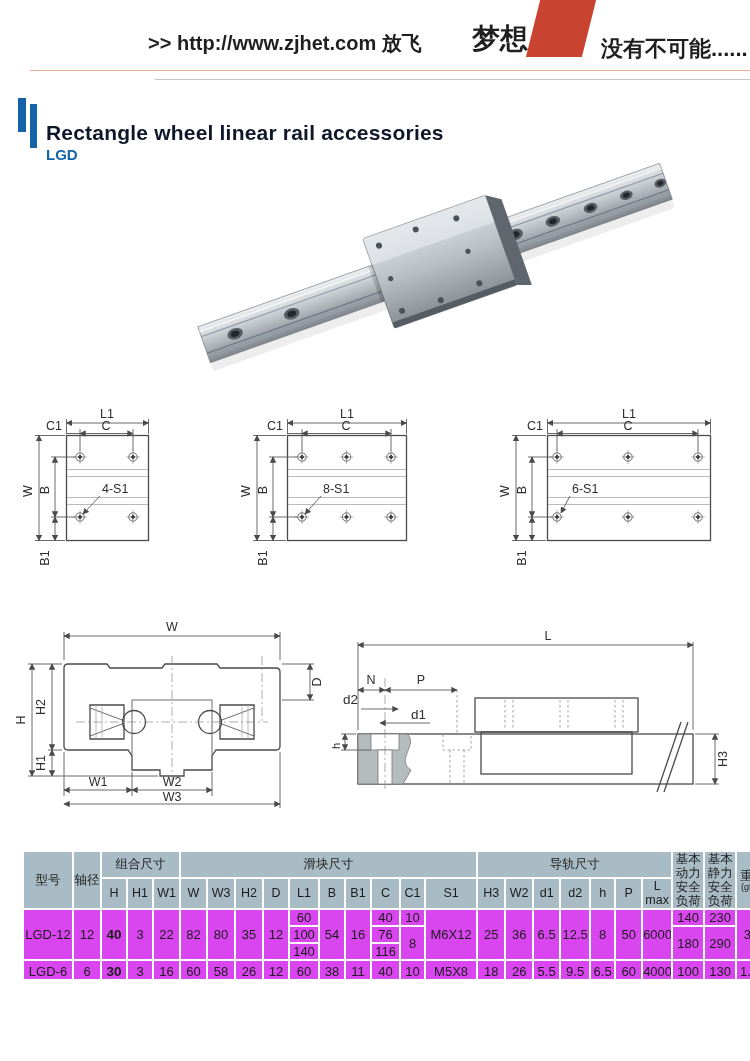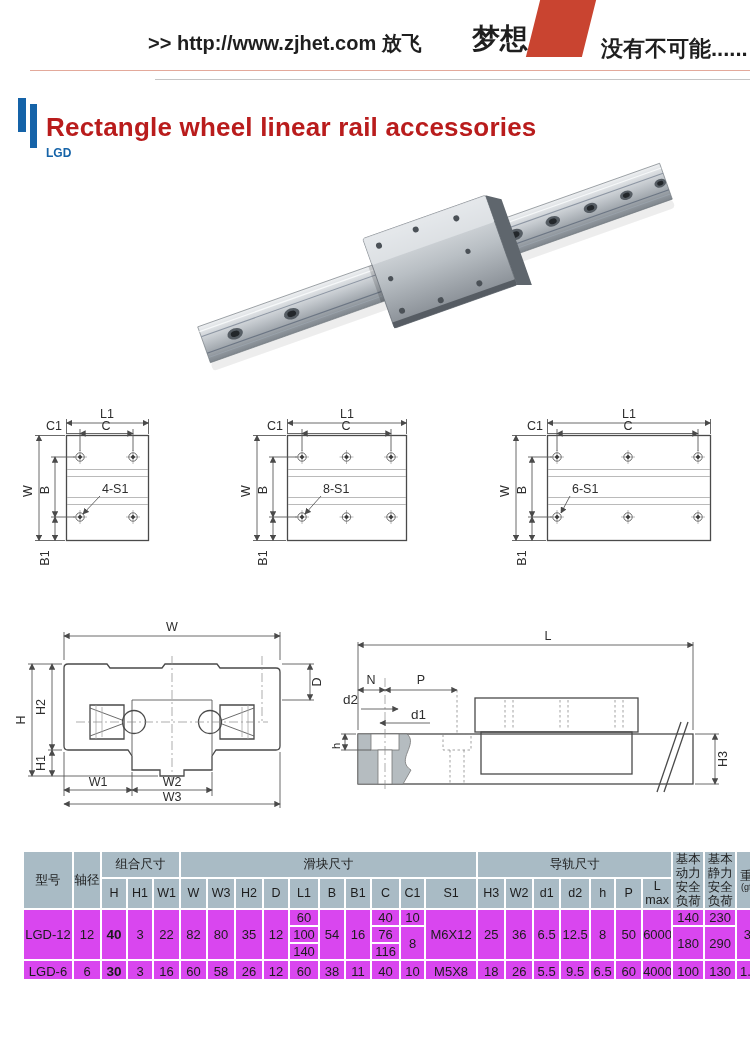--- a/index.html
+++ b/index.html
@@ -10,22 +10,22 @@
   .banner-url{left:148px;top:30px;font-size:20px;font-weight:700;letter-spacing:0px;}
   .banner-dream{left:472px;top:20px;font-size:28px;font-weight:700;}
   .banner-red{left:533px;top:0;width:56px;height:57px;background:#c94430;transform:skewX(-14deg);}
   .banner-slogan{left:601px;top:34px;font-size:22px;font-weight:700;}
   .line-red{left:30px;top:70px;width:720px;height:1px;background:#e3a99b;}
   .line-gray{left:155px;top:79px;width:595px;height:1px;background:#c5c5c5;}
   
   .bar1{left:18px;top:98px;width:8px;height:34px;background:#1563a8;}
   .bar2{left:30px;top:104px;width:7px;height:44px;background:#1563a8;}
   .t-cn{left:46px;top:94px;font-size:23px;font-weight:700;color:#1563a8;letter-spacing:1px;}
-  .t-en{left:46px;top:112px;font-size:26px;font-weight:700;color:#b91c1c;letter-spacing:0.2px;}
-  .t-model{left:46px;top:146px;font-size:12px;font-weight:700;color:#1563a8;}
+  .t-en{left:46px;top:121px;font-size:21px;font-weight:700;color:#0f172a;letter-spacing:0.2px;}
+  .t-model{left:46px;top:146px;font-size:15px;font-weight:700;color:#1563a8;}
   
   svg{position:absolute;overflow:visible;}
   svg text{font-family:"Liberation Sans","DejaVu Sans",sans-serif;font-size:12.5px;fill:#2e2e2e;}
   .out{stroke:#4a4a4a;stroke-width:1.3;fill:none;}
   .dim{stroke:#5a5a5a;stroke-width:0.9;fill:none;}
   .thin{stroke:#a8a8a8;stroke-width:0.8;fill:none;}
   .cl{stroke:#8a8a8a;stroke-width:0.7;fill:none;stroke-dasharray:9 3 2 3;}
   .dot{stroke:#8a8a8a;stroke-width:0.8;fill:none;stroke-dasharray:2.5 2.5;}
   
   #spec-table{position:absolute;left:22px;top:850px;}

